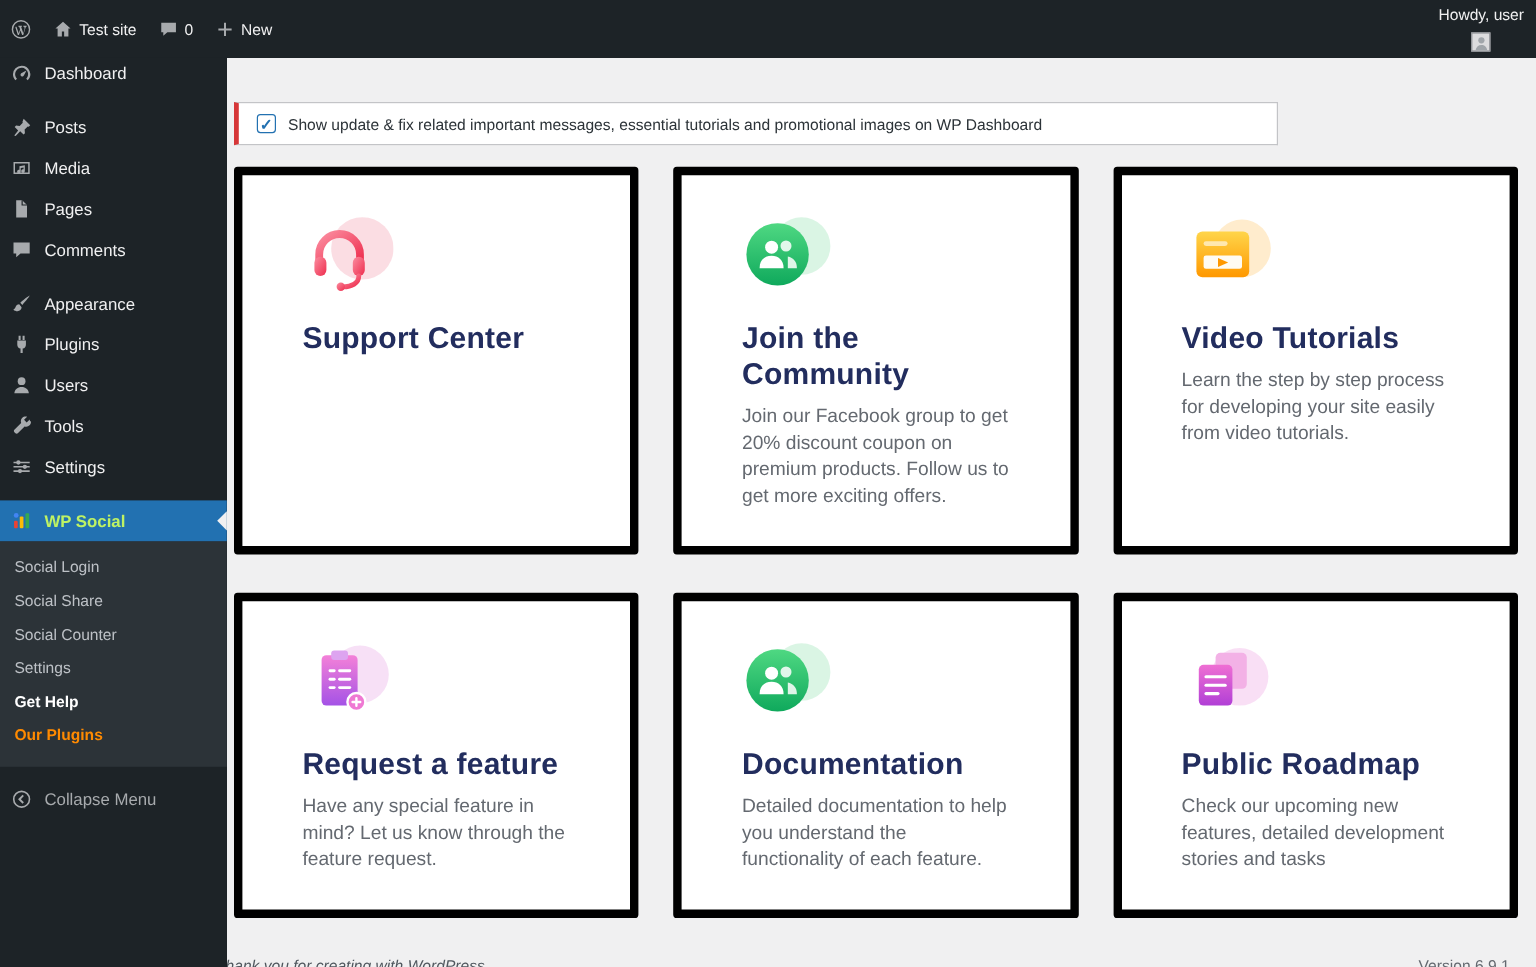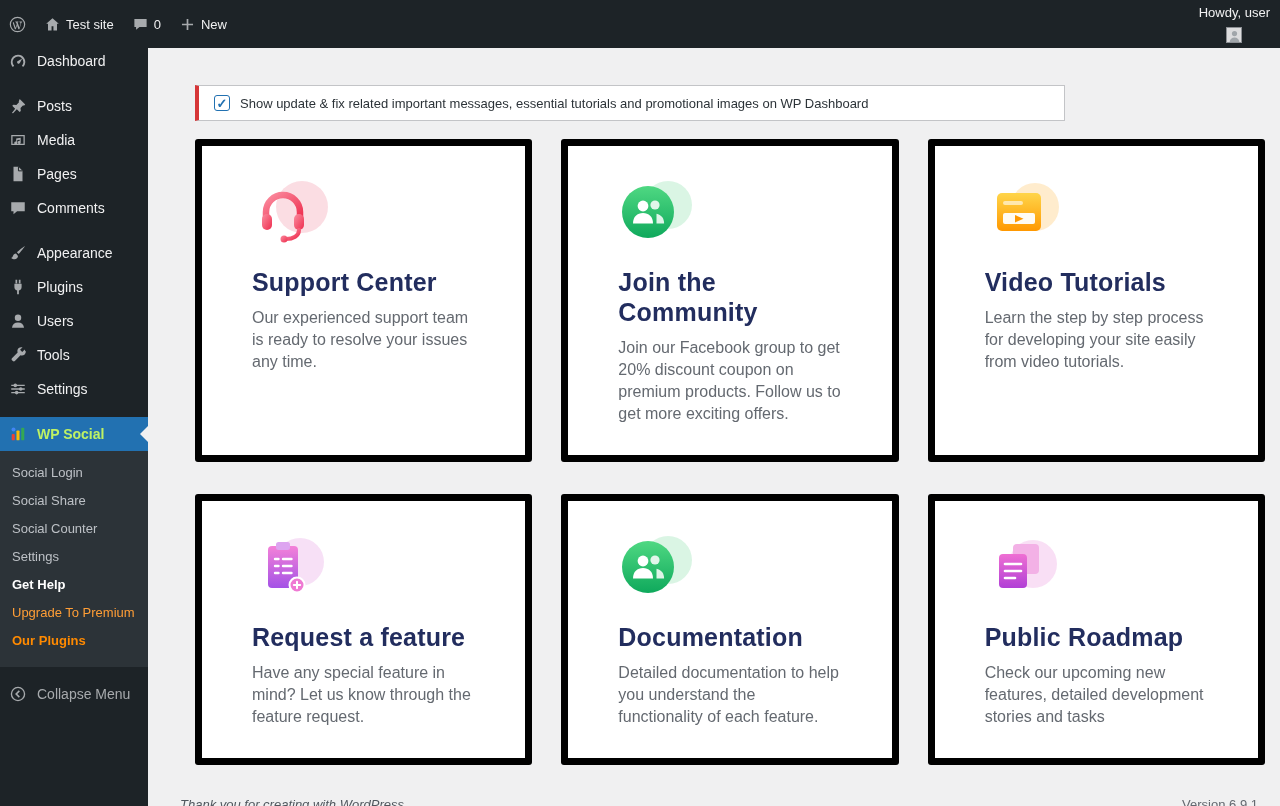--- a/index.html
+++ b/index.html
@@ -10,21 +10,21 @@
   .admin-bar { position:fixed; top:0; left:0; right:0; height:48px; background:var(--sidebar_bg,#1d2327);
     color:#f0f0f1; display:flex; align-items:center; font-size:13px; z-index:50; }
   .ab-group { display:flex; height:32px; }
   .ab-item { display:flex; align-items:center; gap:5px; padding:0 9px; height:32px; cursor:pointer; color:#f0f0f1; }
   .ab-item svg { width:17px; height:17px; fill:#a7aaad; }
   .ab-right { margin-left:auto; display:flex; align-items:center; gap:7px; padding:0 10px; cursor:pointer;flex-direction:column; }
   .avatar { width:16px; height:16px; background:#dcdcde; border:1px solid #8c8f94; display:flex; align-items:flex-end; justify-content:center; overflow:hidden; }
   .avatar svg { width:13px; height:13px; fill:#a0a5aa; }
 
   
-  .sidebar { position:fixed; top:32px; left:0; bottom:0; width:148px; background:var(--sidebar_bg,#1d2327); z-index:40; padding-top:12px; font-size:14px; }
+  .sidebar { position:fixed; top:32px; left:0; bottom:0; width:189px; background:var(--sidebar_bg,#1d2327); z-index:40; padding-top:12px; font-size:14px; }
   .menu-item { display:flex; align-items:center; gap:9px; padding:0 8px; height:34px; color:#f0f0f1; cursor:pointer; position:relative; }
   .menu-item .mi-icon { width:20px; height:20px; flex:none; color:#a7aaad; display:flex; align-items:center; justify-content:center; }
   .menu-item .mi-icon svg { width:18px; height:18px; fill:currentColor; }
   .menu-sep { height:11px; }
   .menu-item.active { background:var(--accent,#2271b1); color:#bef264; font-weight:bold; }
   .menu-item.active .mi-icon { color:#fff; }
   .menu-item.active:after { content:""; position:absolute; right:0; top:50%; margin-top:-8px;
     border:8px solid transparent; border-right-color:#f0f0f1; }
   .submenu { background:var(--submenu_bg,#2c3338); padding:8px 0 12px; }
   .submenu-item { display:block; padding:7px 12px; font-size:13px; color:#bdc1c6; cursor:pointer; line-height:14px; }
@@ -207,21 +207,20 @@
       </span>
     <span>WP Social</span>
   </div>
 
   <div class="submenu">
     <span class="submenu-item">Social Login</span>
     <span class="submenu-item">Social Share</span>
     <span class="submenu-item">Social Counter</span>
     <span class="submenu-item">Settings</span>
     <span class="submenu-item current">Get Help</span>
-    <span class="submenu-item orange">Upgrade To Premium</span>
     <span class="submenu-item orange-bold">Our Plugins</span>
   </div>
 
   <div class="menu-item collapse">
     <span class="mi-icon">
         <svg viewBox="0 0 20 20">
           <circle cx="10" cy="10" r="7.3" fill="none" stroke="currentColor" stroke-width="1.5"></circle>
           <path d="M11.5 6.5 8 10l3.5 3.5" fill="none" stroke="currentColor" stroke-width="1.8"></path>
         </svg>
       </span>
@@ -251,21 +250,20 @@
           </defs>
           <circle cx="50" cy="28" r="26" fill="#f9d2da" opacity="0.75"></circle>
           <path d="M14 40v-7a17 17 0 0 1 34 0v7" fill="none" stroke="url(#g-pink)" stroke-width="6.5" stroke-linecap="round"></path>
           <rect x="10" y="35" width="10" height="16" rx="5" fill="url(#g-pink)"></rect>
           <rect x="42" y="35" width="10" height="16" rx="5" fill="url(#g-pink)"></rect>
           <path d="M47 51c0 6-6 9-13 9" fill="none" stroke="url(#g-pink)" stroke-width="4" stroke-linecap="round"></path>
           <circle cx="32" cy="60" r="3.5" fill="url(#g-pink)"></circle>
         </svg>
       </div>
       <h2 class="card-title">Support Center</h2>
-      <p class="card-desc">Our experienced support team is ready to resolve your issues any time.</p>
     </div>
 
     <div class="card">
       <div class="card-icon">
         <svg width="76" height="66" viewBox="0 0 76 66">
           <defs>
               <linearGradient id="g-green1" x1="0" y1="0" x2="0" y2="1">
                 <stop offset="0" stop-color="#4fd882"></stop>
                 <stop offset="1" stop-color="#0fa95c"></stop>
               </linearGradient>

